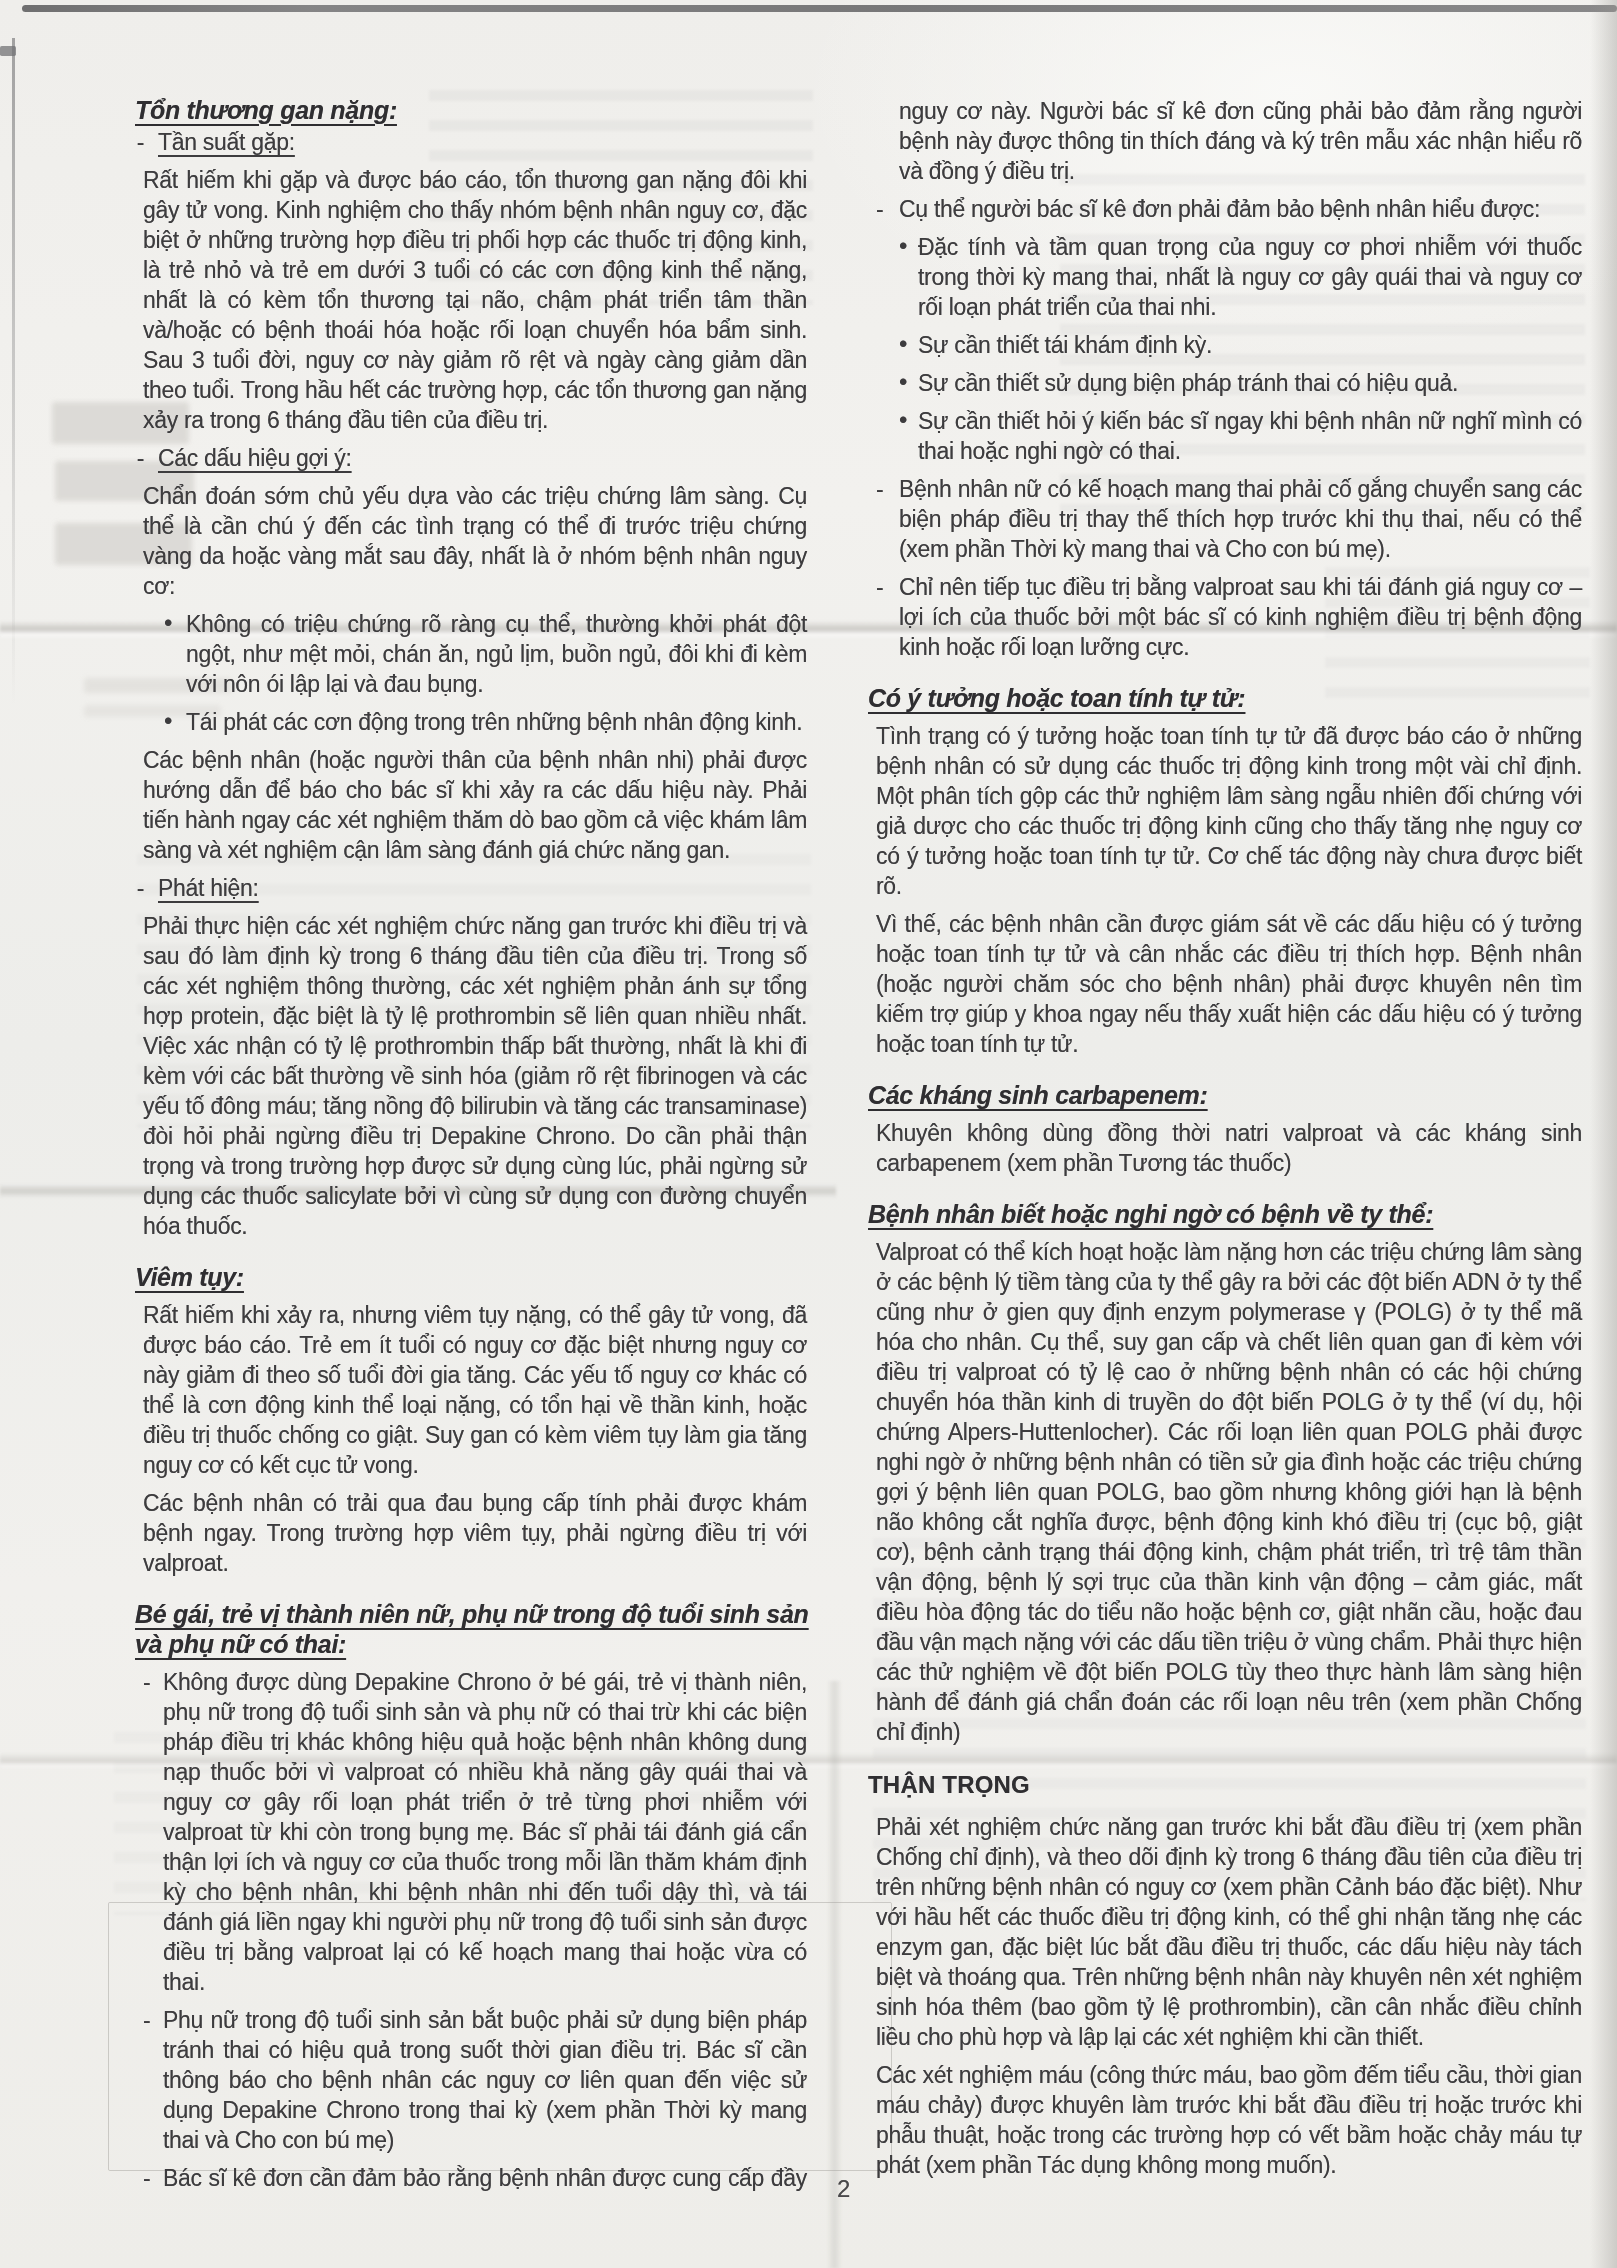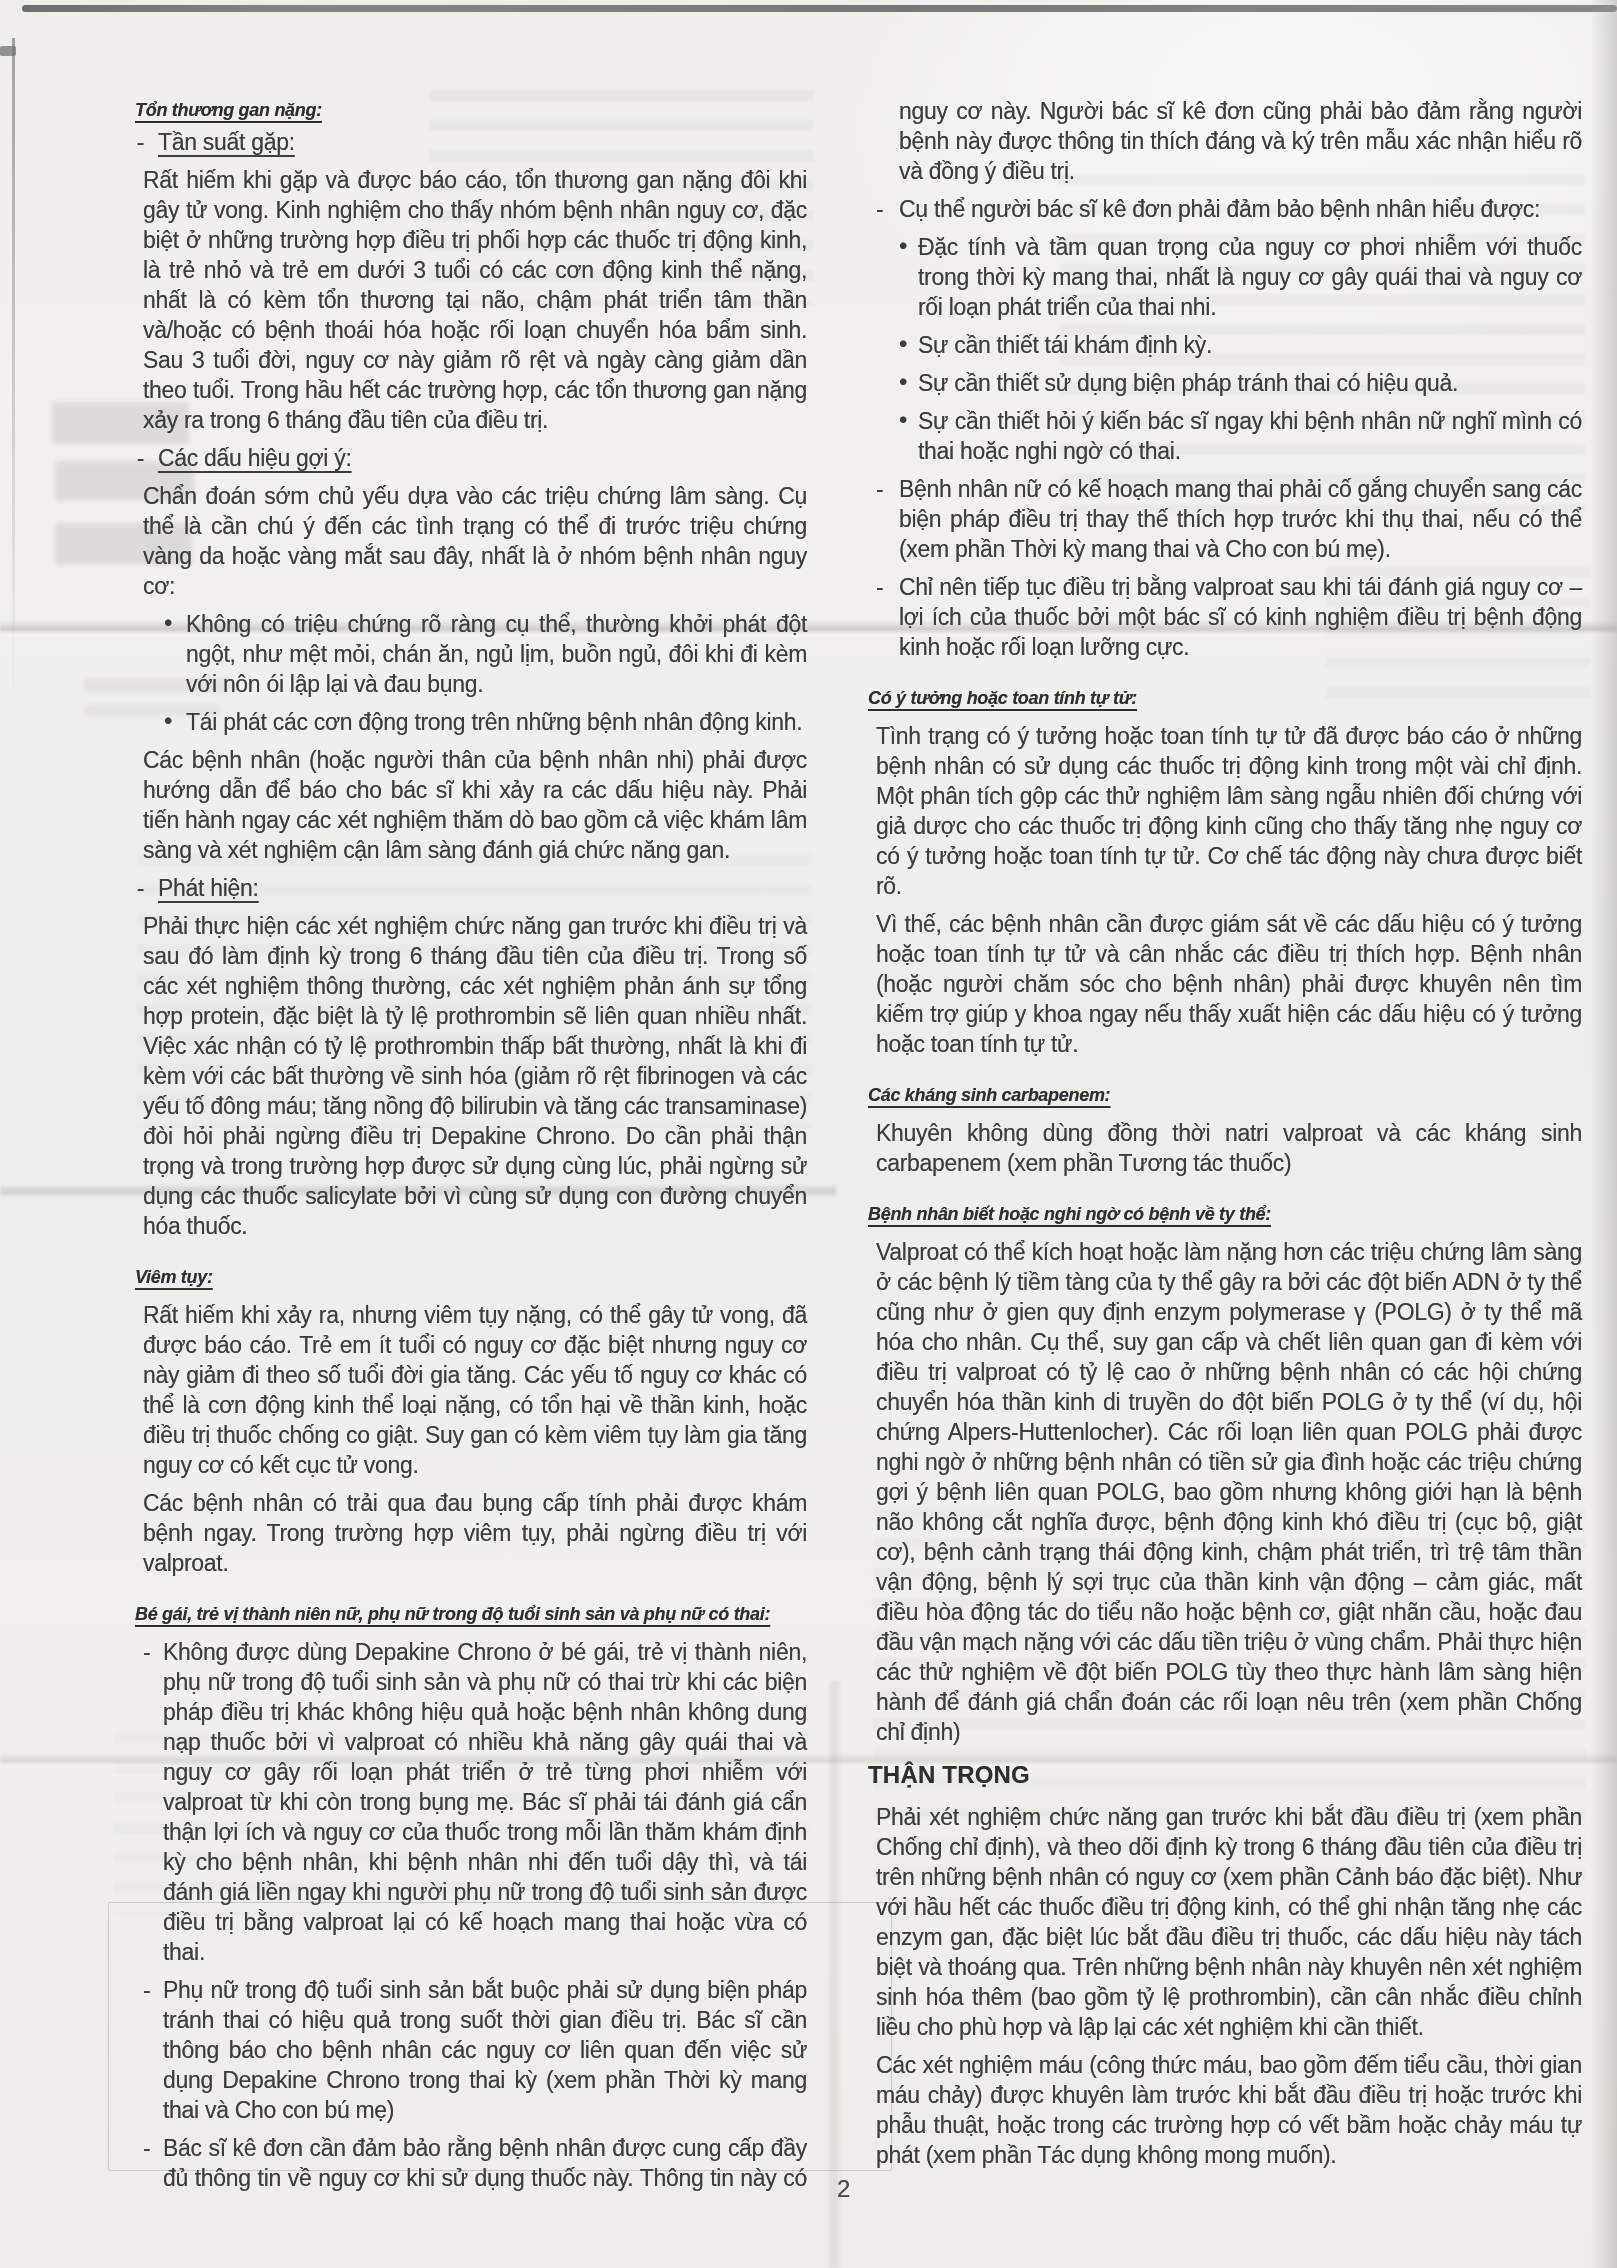--- a/index.html
+++ b/index.html
@@ -18,37 +18,37 @@
     font-size:23px;
     line-height:30px;
     letter-spacing:-0.3px;
     text-align:justify;
     text-shadow:0 0 0.5px rgba(55,55,58,.55);
   }
   .col-left{left:135px;top:91px;width:680px;height:2102px;overflow:hidden;}
   .col-right{left:868px;top:88px;width:722px;height:2120px;overflow:hidden;}
   p{margin:8px;}
   .h-main{
-    font-weight:bold;font-style:italic;font-size:18px;color:#2f2e31;
+    font-weight:bold;font-style:italic;font-size:25px;color:#2f2e31;
     margin:3.7px 0 2.7px;text-align:left;
   }
   .h-main.mt{margin-top:21px;}
   .u-line{text-decoration:underline;text-decoration-thickness:2.3px;text-underline-offset:4.6px;}
   .subhead{position:relative;padding-left:23px;margin:1.8px 0;text-align:left;}
   .subhead::before{content:"-";position:absolute;left:1.8px;top:0;}
   .subhead .u-line{text-decoration-thickness:1.8px;}
   .dash-item{position:relative;padding-left:23px;}
   .col-left .dash-item{padding-left:20px;}
   .dash-item::before{content:"-";position:absolute;left:0;top:0;}
   .bullet-item{position:relative;padding-left:42px;}
   .col-left .bullet-item{padding-left:43px;}
   .bullet-item::before{content:"\2022";position:absolute;left:23px;top:-0.9px;font-size:24px;}
   .col-left .bullet-item::before{left:21px;}
   .p-indent{padding-left:23px;}
-  .h-caps{font-weight:bold;font-size:24px;color:#2f2e31;margin:13px 0 12px;letter-spacing:0.2px;text-align:left;}
+  .h-caps{font-weight:bold;font-size:24px;color:#2f2e31;margin:23px 0 12px;letter-spacing:0.2px;text-align:left;}
   .page-number{
     position:absolute;left:837px;top:2175px;
     font-size:24px;color:#4a494b;text-shadow:0 0 0.5px rgba(55,55,58,.5);
   }
   
   .scan-top-edge{position:absolute;left:22px;top:4.6px;width:1595px;height:7.3px;
     background:linear-gradient(90deg,#4f4f51 0%,#6a6a6c 18%,#59595b 55%,#6e6e70 100%);
     border-radius:3.7px;opacity:.8;}
   .scan-left-line{position:absolute;left:12px;top:38px;width:2.7px;height:667px;
     background:linear-gradient(180deg,rgba(110,110,112,.6),rgba(110,110,112,0));}

